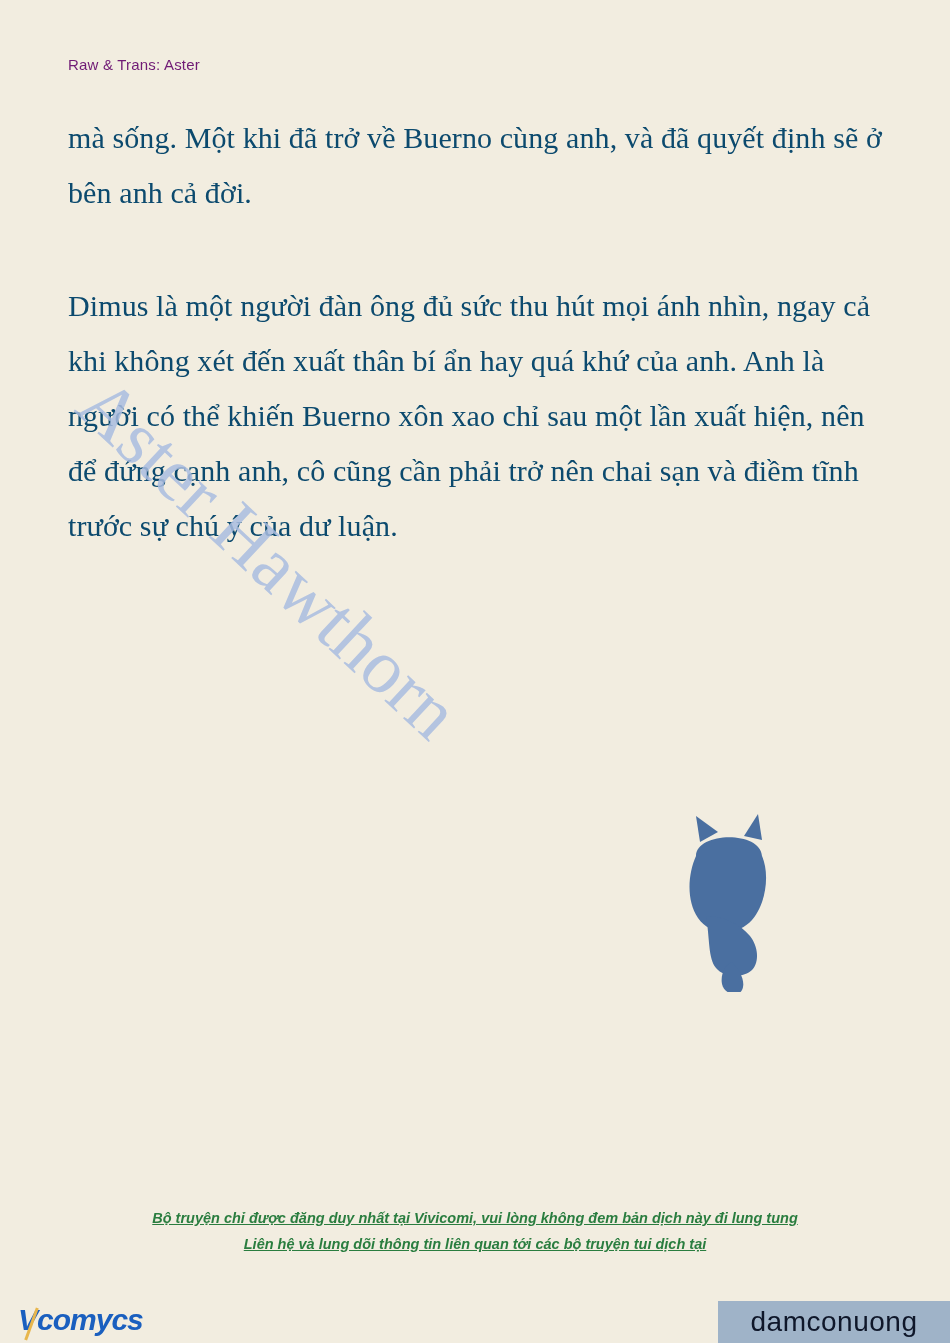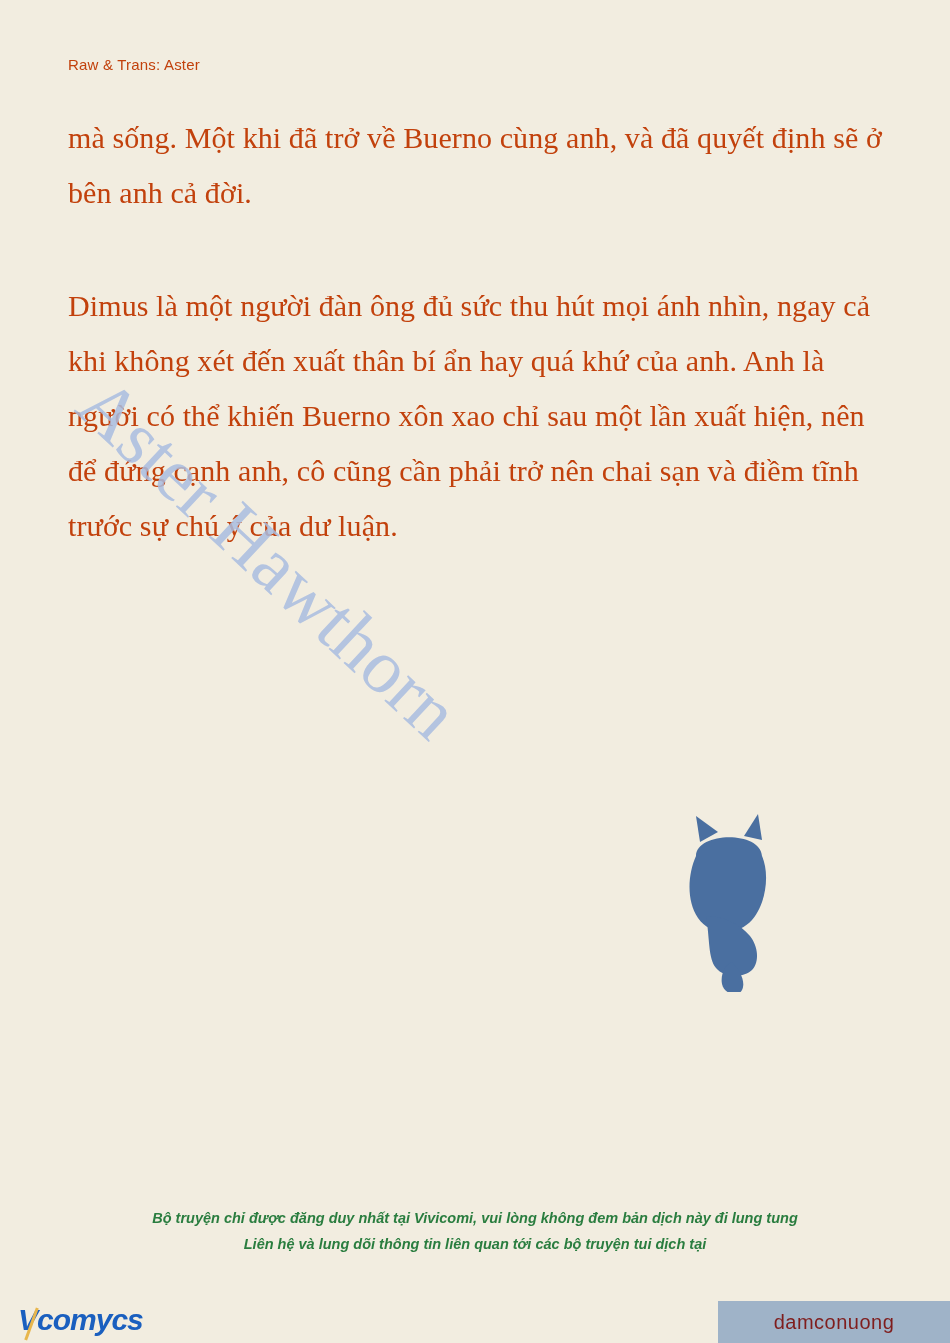--- a/index.html
+++ b/index.html
@@ -20,34 +20,34 @@
     height: 1343px;
     background: #f2ede0;
     overflow: hidden;
   }
   .credit {
     position: absolute;
     top: 56px;
     left: 68px;
     font-family: "Liberation Sans", sans-serif;
     font-size: 15px;
-    color: #c2410c;
+    color: #701a75;
     letter-spacing: 0.2px;
   }
   .content {
     position: absolute;
     top: 110px;
     left: 68px;
     width: 820px;
   }
   .para {
     font-family: "Liberation Serif", serif;
     font-size: 30px;
     line-height: 55px;
-    color: #c2410c;
+    color: #0c4a6e;
     margin: 0 0 58px 0;
     text-align: left;
     letter-spacing: 0.1px;
   }
   .para.last {
     margin-bottom: 0;
   }
 
   
   .watermark {
@@ -80,20 +80,21 @@
     left: 0;
     right: 0;
     top: 1205px;
     text-align: center;
     font-family: "Liberation Sans", sans-serif;
     font-size: 14.5px;
     font-weight: bold;
     font-style: italic;
     color: #2a7d3f;
     line-height: 26px;
+    text-decoration: underline;
   }
   .footer-note div { white-space: nowrap; }
 
   .bottom-bar {
     position: absolute;
     left: 0;
     bottom: 0;
     width: 950px;
     height: 42px;
   }
@@ -123,22 +124,22 @@
     bottom: 0;
     width: 232px;
     height: 42px;
     background: #9fb3c8;
     display: flex;
     align-items: center;
     justify-content: center;
   }
   .brand-right span {
     font-family: "Liberation Sans", sans-serif;
-    font-size: 20px;
-    color: #7f1d1d;
+    font-size: 28px;
+    color: #0f172a;
     letter-spacing: 0.5px;
   }
 </style>
 </head>
 <body>
 
 <div class="page">
 
   <div class="credit">Raw &amp; Trans: Aster</div>
 

